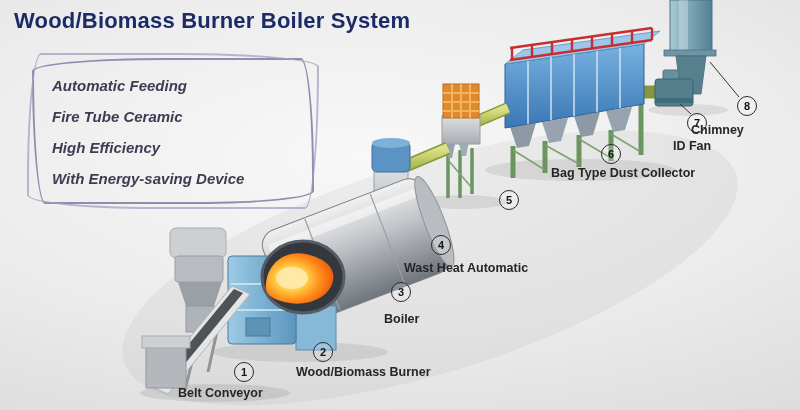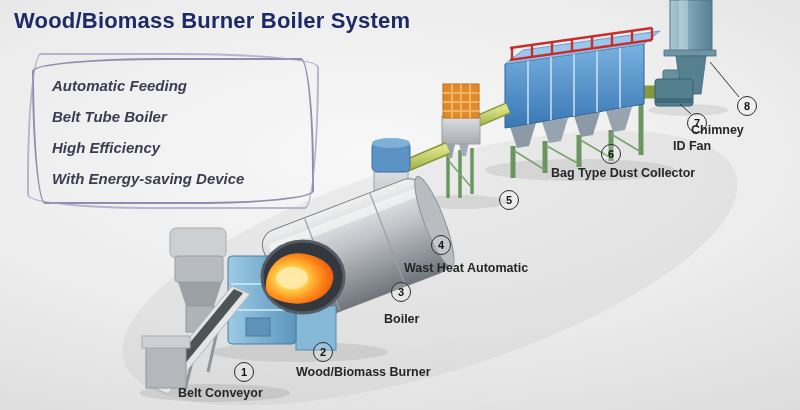--- a/index.html
+++ b/index.html
@@ -232,21 +232,21 @@
     <g stroke="#333333" stroke-width="1">
       <line x1="691" y1="114" x2="680" y2="104"></line>
       <line x1="739" y1="97" x2="710" y2="62"></line>
     </g>
   </svg>
 
   <div class="title">Wood/Biomass Burner Boiler System</div>
 
   <div class="features-box">
     <div class="feature-item">Automatic Feeding</div>
-    <div class="feature-item">Belt Tube Boiler</div>
+    <div class="feature-item">Fire Tube Ceramic</div>
     <div class="feature-item">High Efficiency</div>
     <div class="feature-item">With Energy-saving Device</div>
   </div>
 
   <div class="callout-num" style="left:234px;top:362px">1</div>
   <div class="callout-num" style="left:313px;top:342px">2</div>
   <div class="callout-num" style="left:391px;top:282px">3</div>
   <div class="callout-num" style="left:431px;top:235px">4</div>
   <div class="callout-num" style="left:499px;top:190px">5</div>
   <div class="callout-num" style="left:601px;top:144px">6</div>

